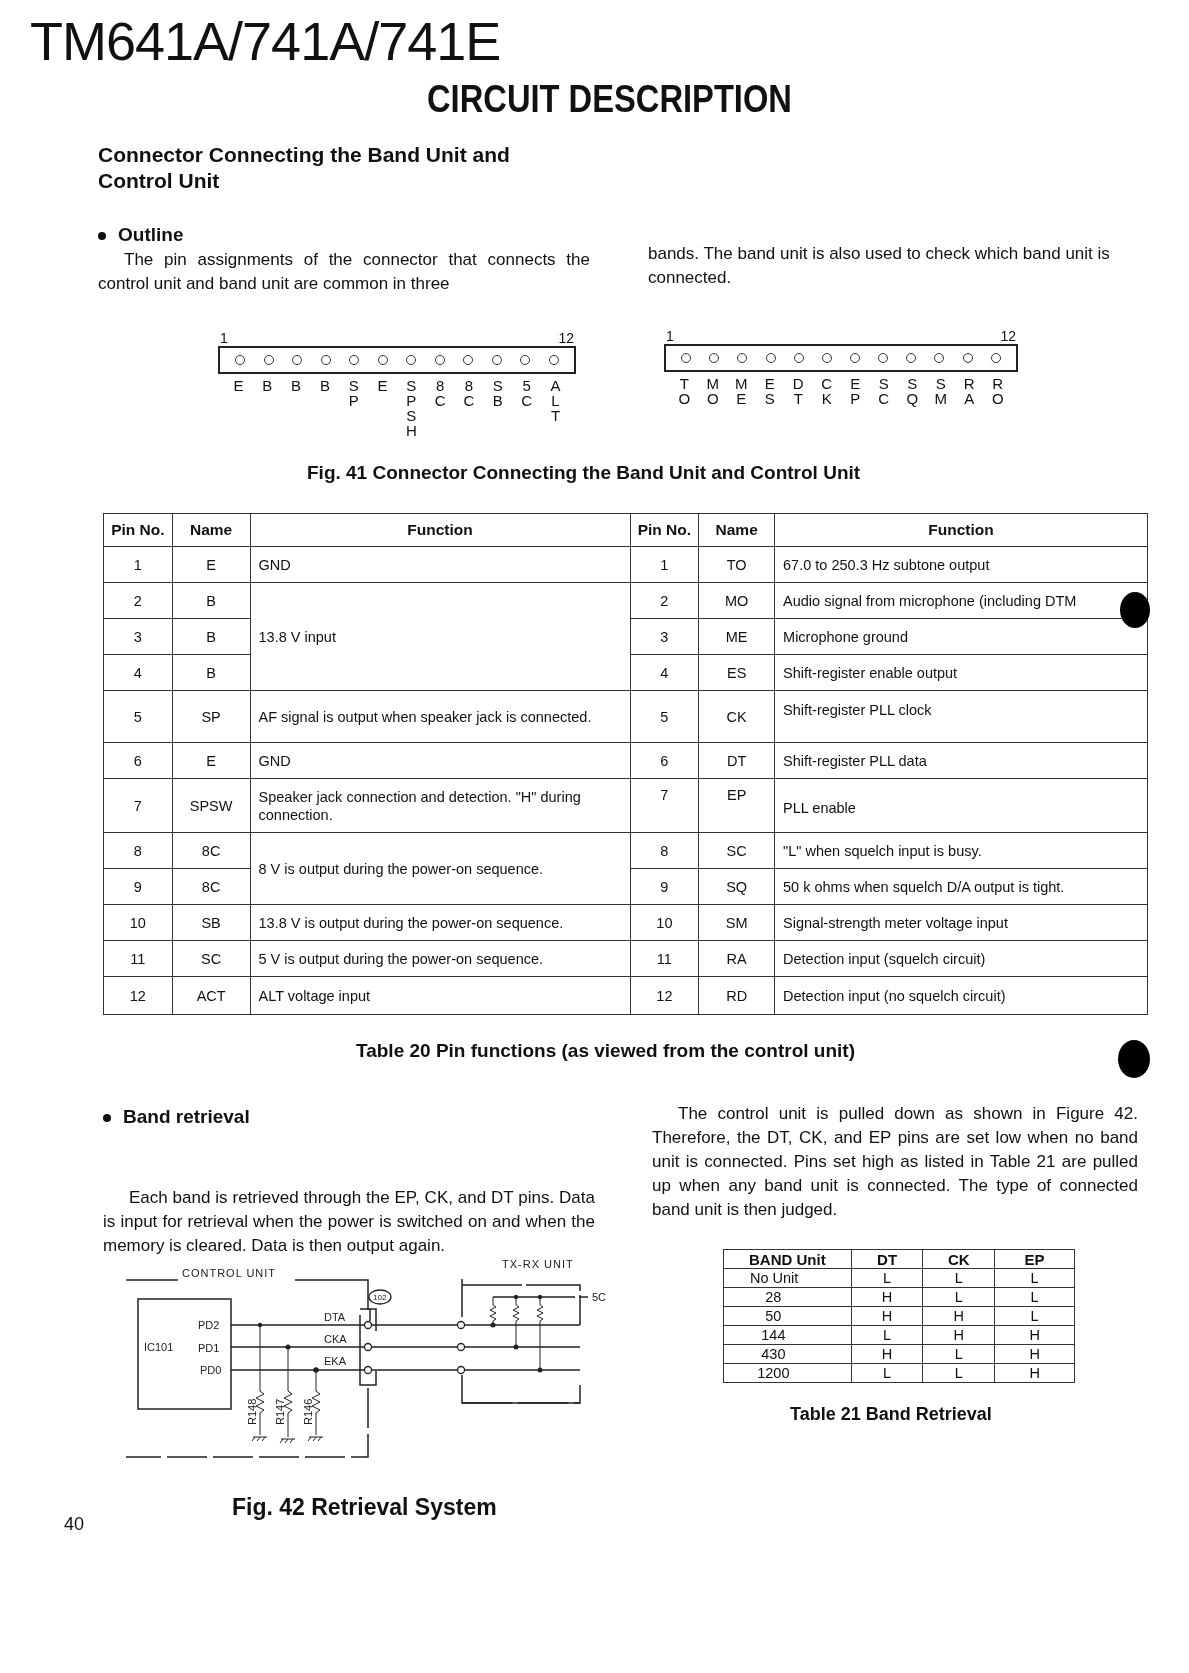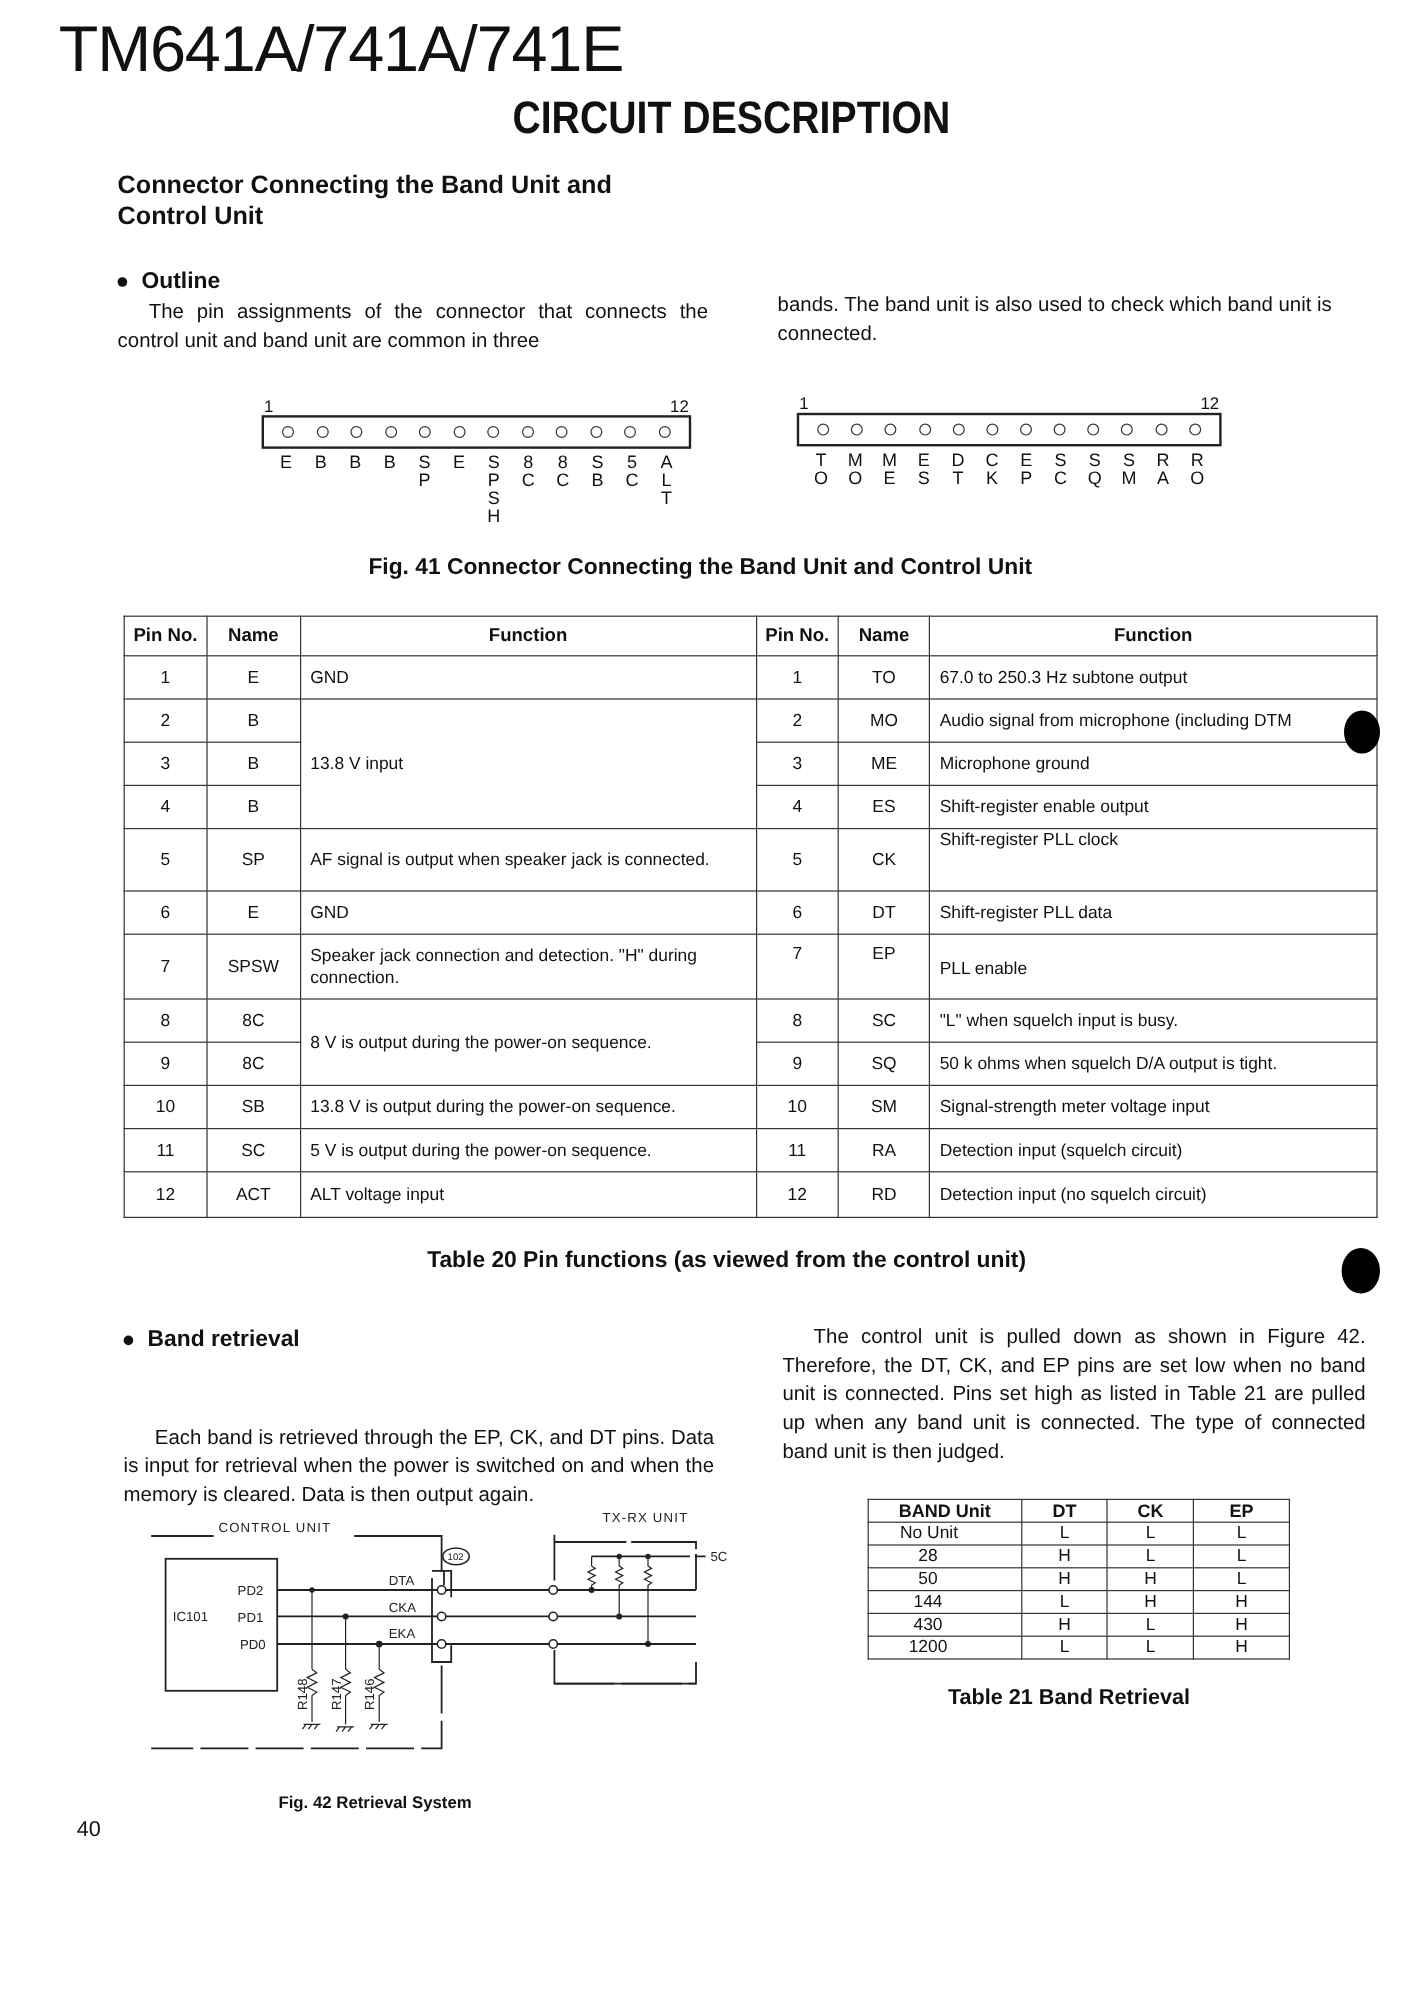--- a/index.html
+++ b/index.html
@@ -1,21 +1,21 @@
 <!DOCTYPE html>
 <html><head>
 <meta charset="utf-8">
 <style>
   * { box-sizing: border-box; margin: 0; padding: 0; }
   body {
     width: 1189px; height: 1673px; background: #ffffff; color: #111;
     font-family: "Liberation Sans", sans-serif; position: relative; overflow: hidden;
   }
   .abs { position: absolute; }
-  .model-title { left: 30px; top: 14px; font-size: 54px; font-weight: 400; letter-spacing: -1px; line-height: 1; margin-left: 19px; }
+  .model-title { left: 30px; top: 14px; font-size: 54px; font-weight: 400; letter-spacing: -1px; line-height: 1; }
   .section-title { left: 427px; top: 80px; font-size: 38px; font-weight: 700; letter-spacing: 0px; transform: scaleX(0.86); transform-origin: left top; line-height: 1; }
   .subtitle { left: 98px; top: 142px; font-size: 21px; font-weight: 700; line-height: 26px; width: 480px; }
   .bullet-head { font-size: 19px; font-weight: 700; }
   .bullet-head .dot { display: inline-block; width: 8px; height: 8px; border-radius: 50%; background:#111; margin-right: 12px; vertical-align: middle; }
   .para { font-size: 17px; line-height: 24px; text-align: justify; }
 
   
   .conn-num { font-size: 14px; }
   .conn-box { border: 2px solid #222; height: 28px; display: flex; justify-content: space-around; align-items: center; padding: 0 6px; }
   .pin-hole { width: 10px; height: 10px; border: 1.4px solid #333; border-radius: 50%; }
@@ -174,21 +174,21 @@
       <td class="c">4</td>
       <td class="c">ES</td>
       <td class="f">Shift-register enable output</td>
     </tr>
     <tr style="height:52px">
       <td class="c">5</td>
       <td class="c">SP</td>
       <td class="f">AF signal is output when speaker jack is connected.</td>
       <td class="c">5</td>
       <td class="c">CK</td>
-      <td class="f" style="vertical-align:top; padding-top:0;">Shift-register PLL clock</td>
+      <td class="f" style="vertical-align:top; padding-top:10px;">Shift-register PLL clock</td>
     </tr>
     <tr style="height:36px">
       <td class="c">6</td>
       <td class="c">E</td>
       <td class="f">GND</td>
       <td class="c">6</td>
       <td class="c">DT</td>
       <td class="f">Shift-register PLL data</td>
     </tr>
     <tr style="height:54px">
@@ -318,21 +318,21 @@
     <text x="214" y="118">CKA</text>
     <text x="214" y="140">EKA</text>
     <text x="263" y="75" font-size="8">102</text>
     <text x="482" y="76">5C</text>
     <text transform="translate(146,200) rotate(-90)">R148</text>
     <text transform="translate(174,200) rotate(-90)">R147</text>
     <text transform="translate(202,200) rotate(-90)">R146</text>
   </g>
 </svg>
 
-<div class="abs caption" style="left:232px; top:1494px; font-size:14px;">Fig. 42  Retrieval System</div>
+<div class="abs caption" style="left:232px; top:1494px; font-size:23px;">Fig. 42  Retrieval System</div>
 
 <table class="abs band" style="left:723px; top:1249px; width:352px;">
   <colgroup>
       <col style="width:128px">
       <col style="width:72px">
       <col style="width:72px">
       <col style="width:80px">
     </colgroup>
   <tbody>
       <tr>

